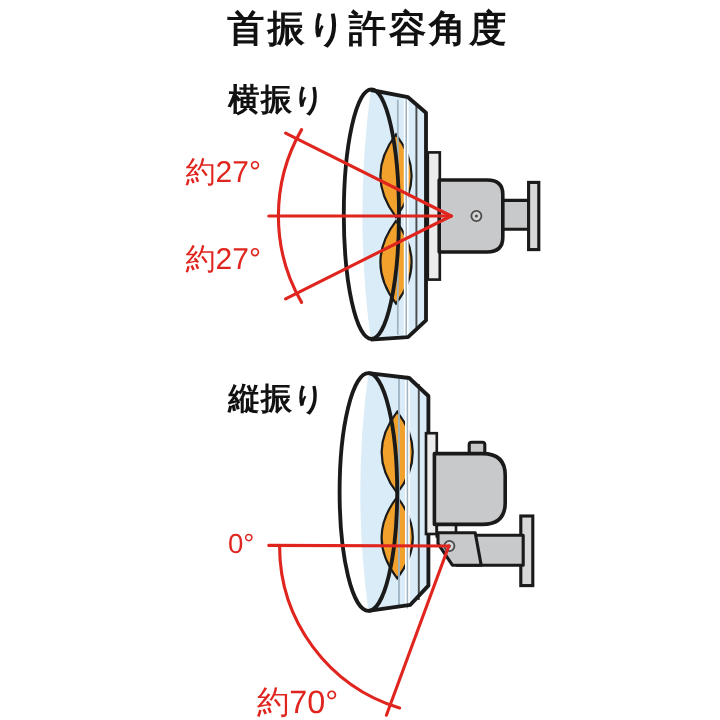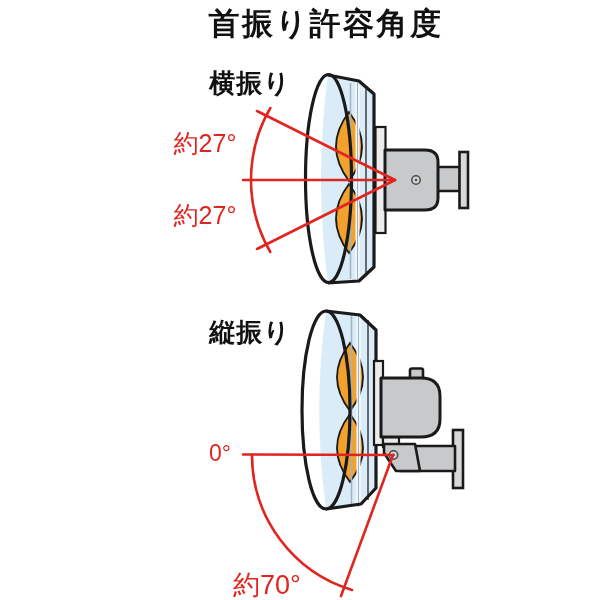--- a/index.html
+++ b/index.html
@@ -1,17 +1,17 @@
 <!DOCTYPE html>
 <html style="--red: #e0251f; --guard_blue: #d9ecf8; --blade_orange: #f2a12c; --motor_gray: #c8c9cb; --bracket_gray: #d8d8d9; --outline: #1a1a1a;"><head>
 <meta charset="utf-8">
 <style>
   html,body{margin:0;padding:0;background:#fff;}
   #stage{position:relative;width:521px;height:600px;background:#fff;overflow:hidden;
-         font-family:"Liberation Sans","DejaVu Sans",sans-serif;margin-left:19px;}
+         font-family:"Liberation Sans","DejaVu Sans",sans-serif;}
   svg{position:absolute;left:0;top:0;}
   text{font-family:"Liberation Sans","DejaVu Sans",sans-serif;}
   .t-title{font-size:31px;font-weight:600;letter-spacing:2.5px;fill:#111;}
   .t-label{font-size:26px;font-weight:600;letter-spacing:1px;fill:#111;}
   .t-red{fill:var(--red);font-weight:500;}
   .t-angle{font-size:25px;}
   .t-angle-big{font-size:27px;}
   .t-zero{font-size:23px;}
   .f-blue{fill:var(--guard_blue);}
   .f-orange{fill:var(--blade_orange);stroke:var(--outline);stroke-width:1.8;}

